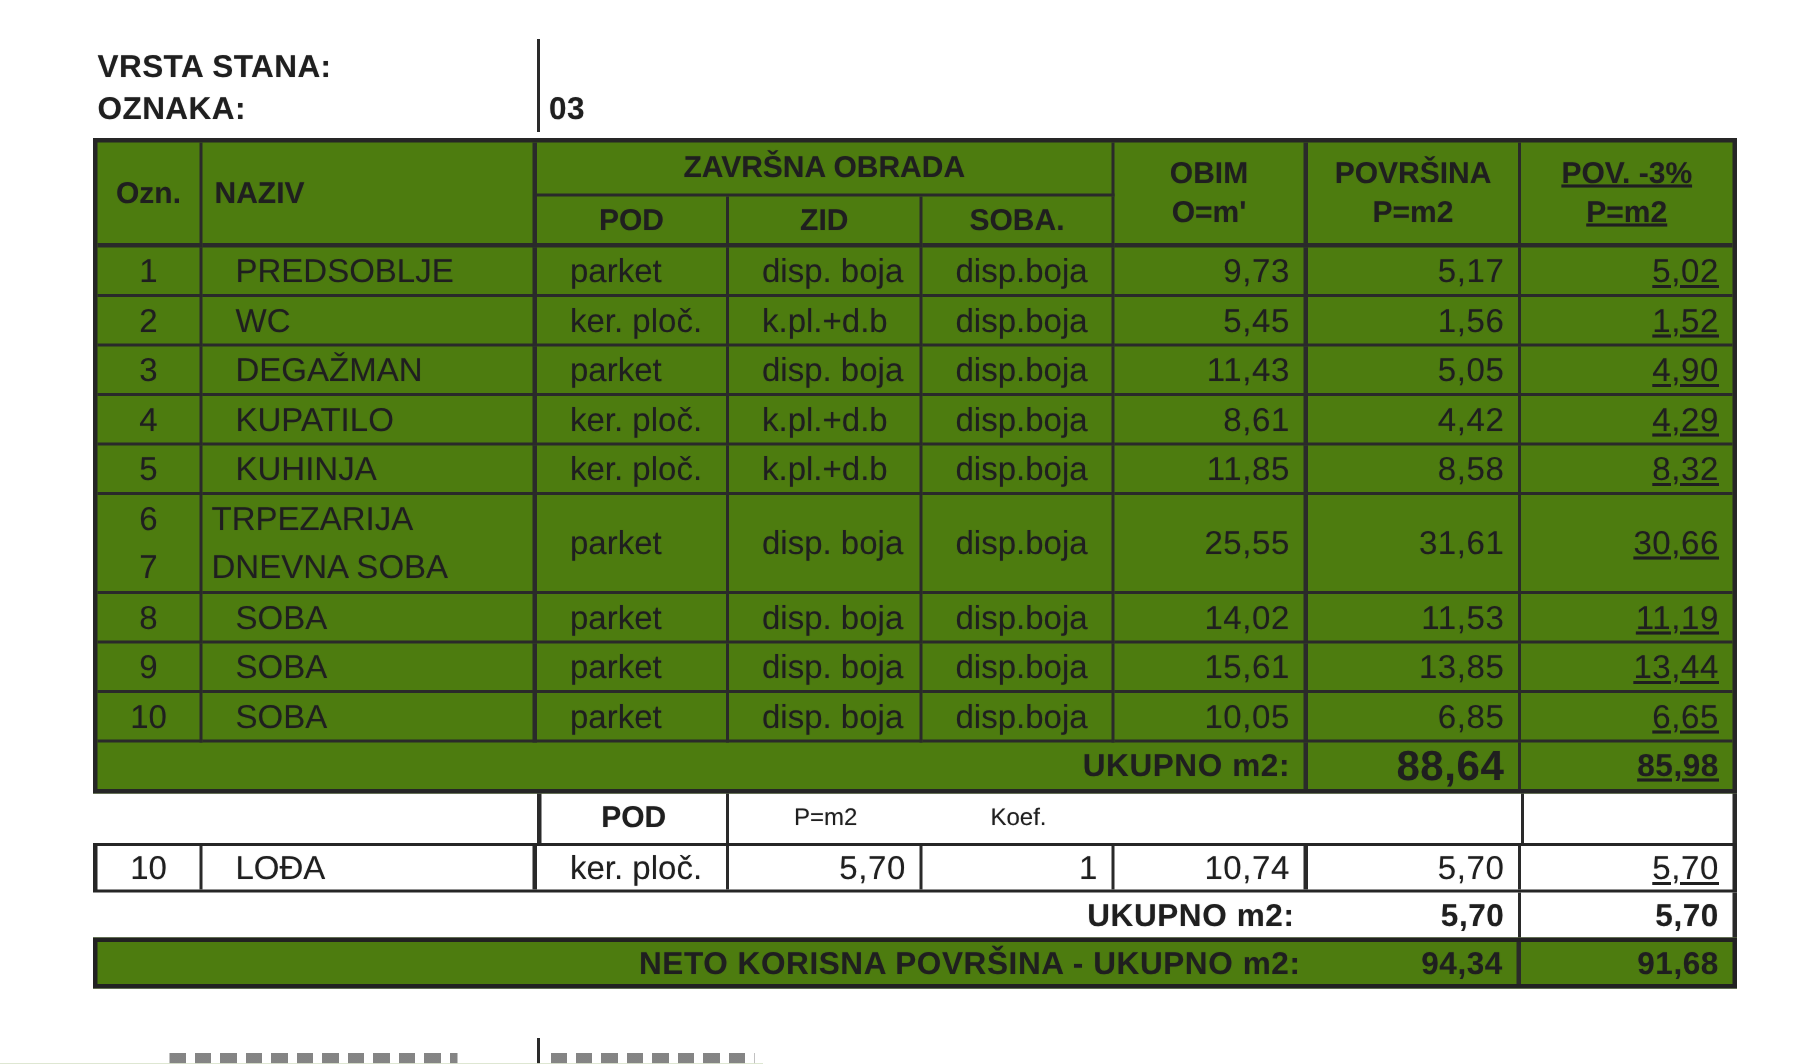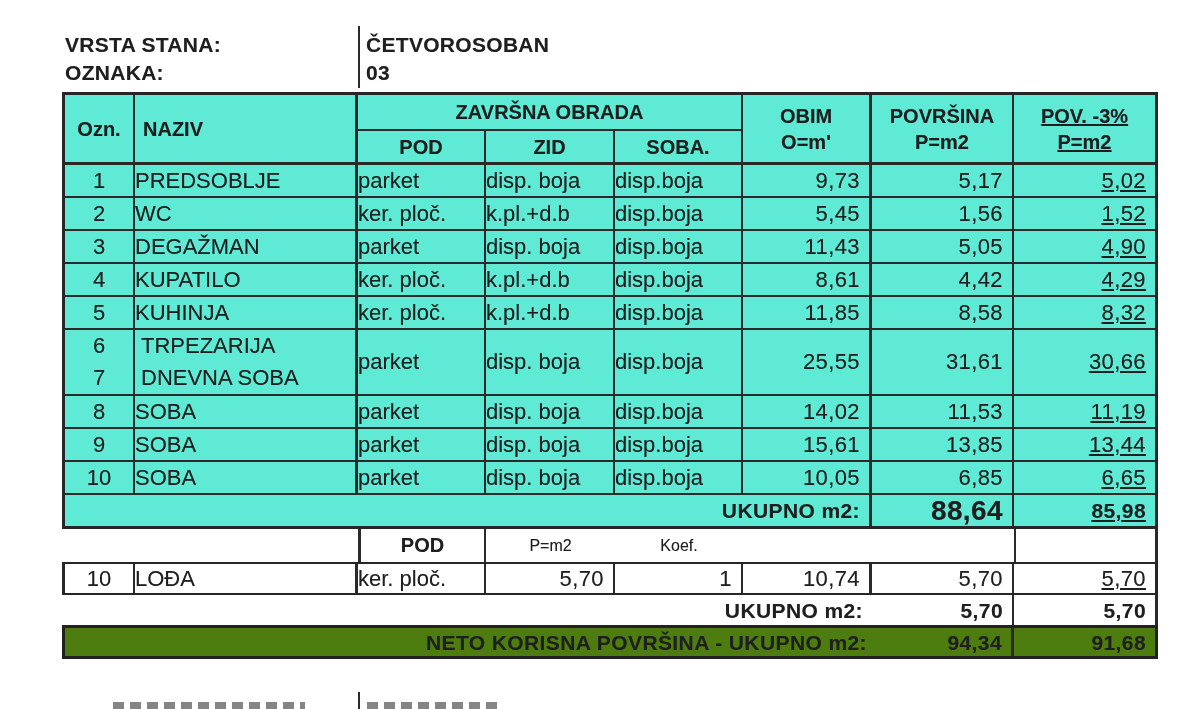--- a/index.html
+++ b/index.html
@@ -15,35 +15,35 @@
   .toplabel { font-size:21px; font-weight:bold; letter-spacing:0.3px; }
   .vline { position:absolute; background:#2a2a2a; }
 
   
   .maintable {
     position:absolute; left:62px; top:92px; width:1096px;
     border:3px solid #262626;
     display:grid;
     grid-template-columns:70px 223px 128px 129px 128px 129px 142px 141px;
     grid-template-rows:36px 34px 33px 33px 33px 33px 33px 66px 33px 33px 33px 31px;
-    background:#5eead4;
+    background:#4d7c0f;
     text-align:center;
   }
   .cell {
     border-right:2px solid #2a2a2a; border-bottom:2px solid #2a2a2a;
     display:flex; align-items:center; overflow:hidden;
     font-size:22px; line-height:1;
   }
   .hf  { font-size:20px; font-weight:bold; }
   .br0 { border-right:none;text-decoration:underline; }
   .br3 { border-right-width:3px; }
   .bb0 { border-bottom:none; }
   .bb3 { border-bottom-width:3px; }
   .ctr { justify-content:center; }
-  .txt { padding-left:0; }
+  .txt { padding-left:22px; }
   .num { justify-content:flex-end; padding-right:9px; letter-spacing:0.4px; }
   .two-line { flex-direction:column; justify-content:center; align-items:center; gap:6px; }
   .stack { flex-direction:column; justify-content:space-around; align-items:center; }
   .stack-left { flex-direction:column; justify-content:space-around; align-items:flex-start; }
 
   
   .subhdr {
     position:absolute; left:62px; top:529px; width:1096px; height:33px;
     display:grid; grid-template-columns:296px 128px 386px 142px 144px;
   }
@@ -90,21 +90,20 @@
     background:repeating-linear-gradient(90deg,#6f6f6f 0 11px,transparent 11px 17px); }
 </style>
 </head>
 <body>
 
 <div class="page">
 
   <div class="abs toplabel" style="left:65px; top:33px;">VRSTA STANA:</div>
   <div class="abs toplabel" style="left:65px; top:61px;">OZNAKA:</div>
   <div class="vline" style="left:358px; top:26px; width:2px; height:62px;"></div>
-  <div class="abs toplabel" style="left:366px; top:33px;">ČETVOROSOBAN</div>
   <div class="abs toplabel" style="left:366px; top:61px;">03</div>
 
   <div class="maintable">
 
     <div class="cell ctr hf bb3" style="grid-row:1/3; grid-column:1;">Ozn.</div>
     <div class="cell txt hf bb3 br3" style="grid-row:1/3; grid-column:2; padding-left:8px;">NAZIV</div>
     <div class="cell ctr hf" style="grid-row:1; grid-column:3/6;">ZAVRŠNA OBRADA</div>
     <div class="cell ctr hf bb3" style="grid-row:2; grid-column:3;">POD</div>
     <div class="cell ctr hf bb3" style="grid-row:2; grid-column:4;">ZID</div>
     <div class="cell ctr hf bb3" style="grid-row:2; grid-column:5;">SOBA.</div>

